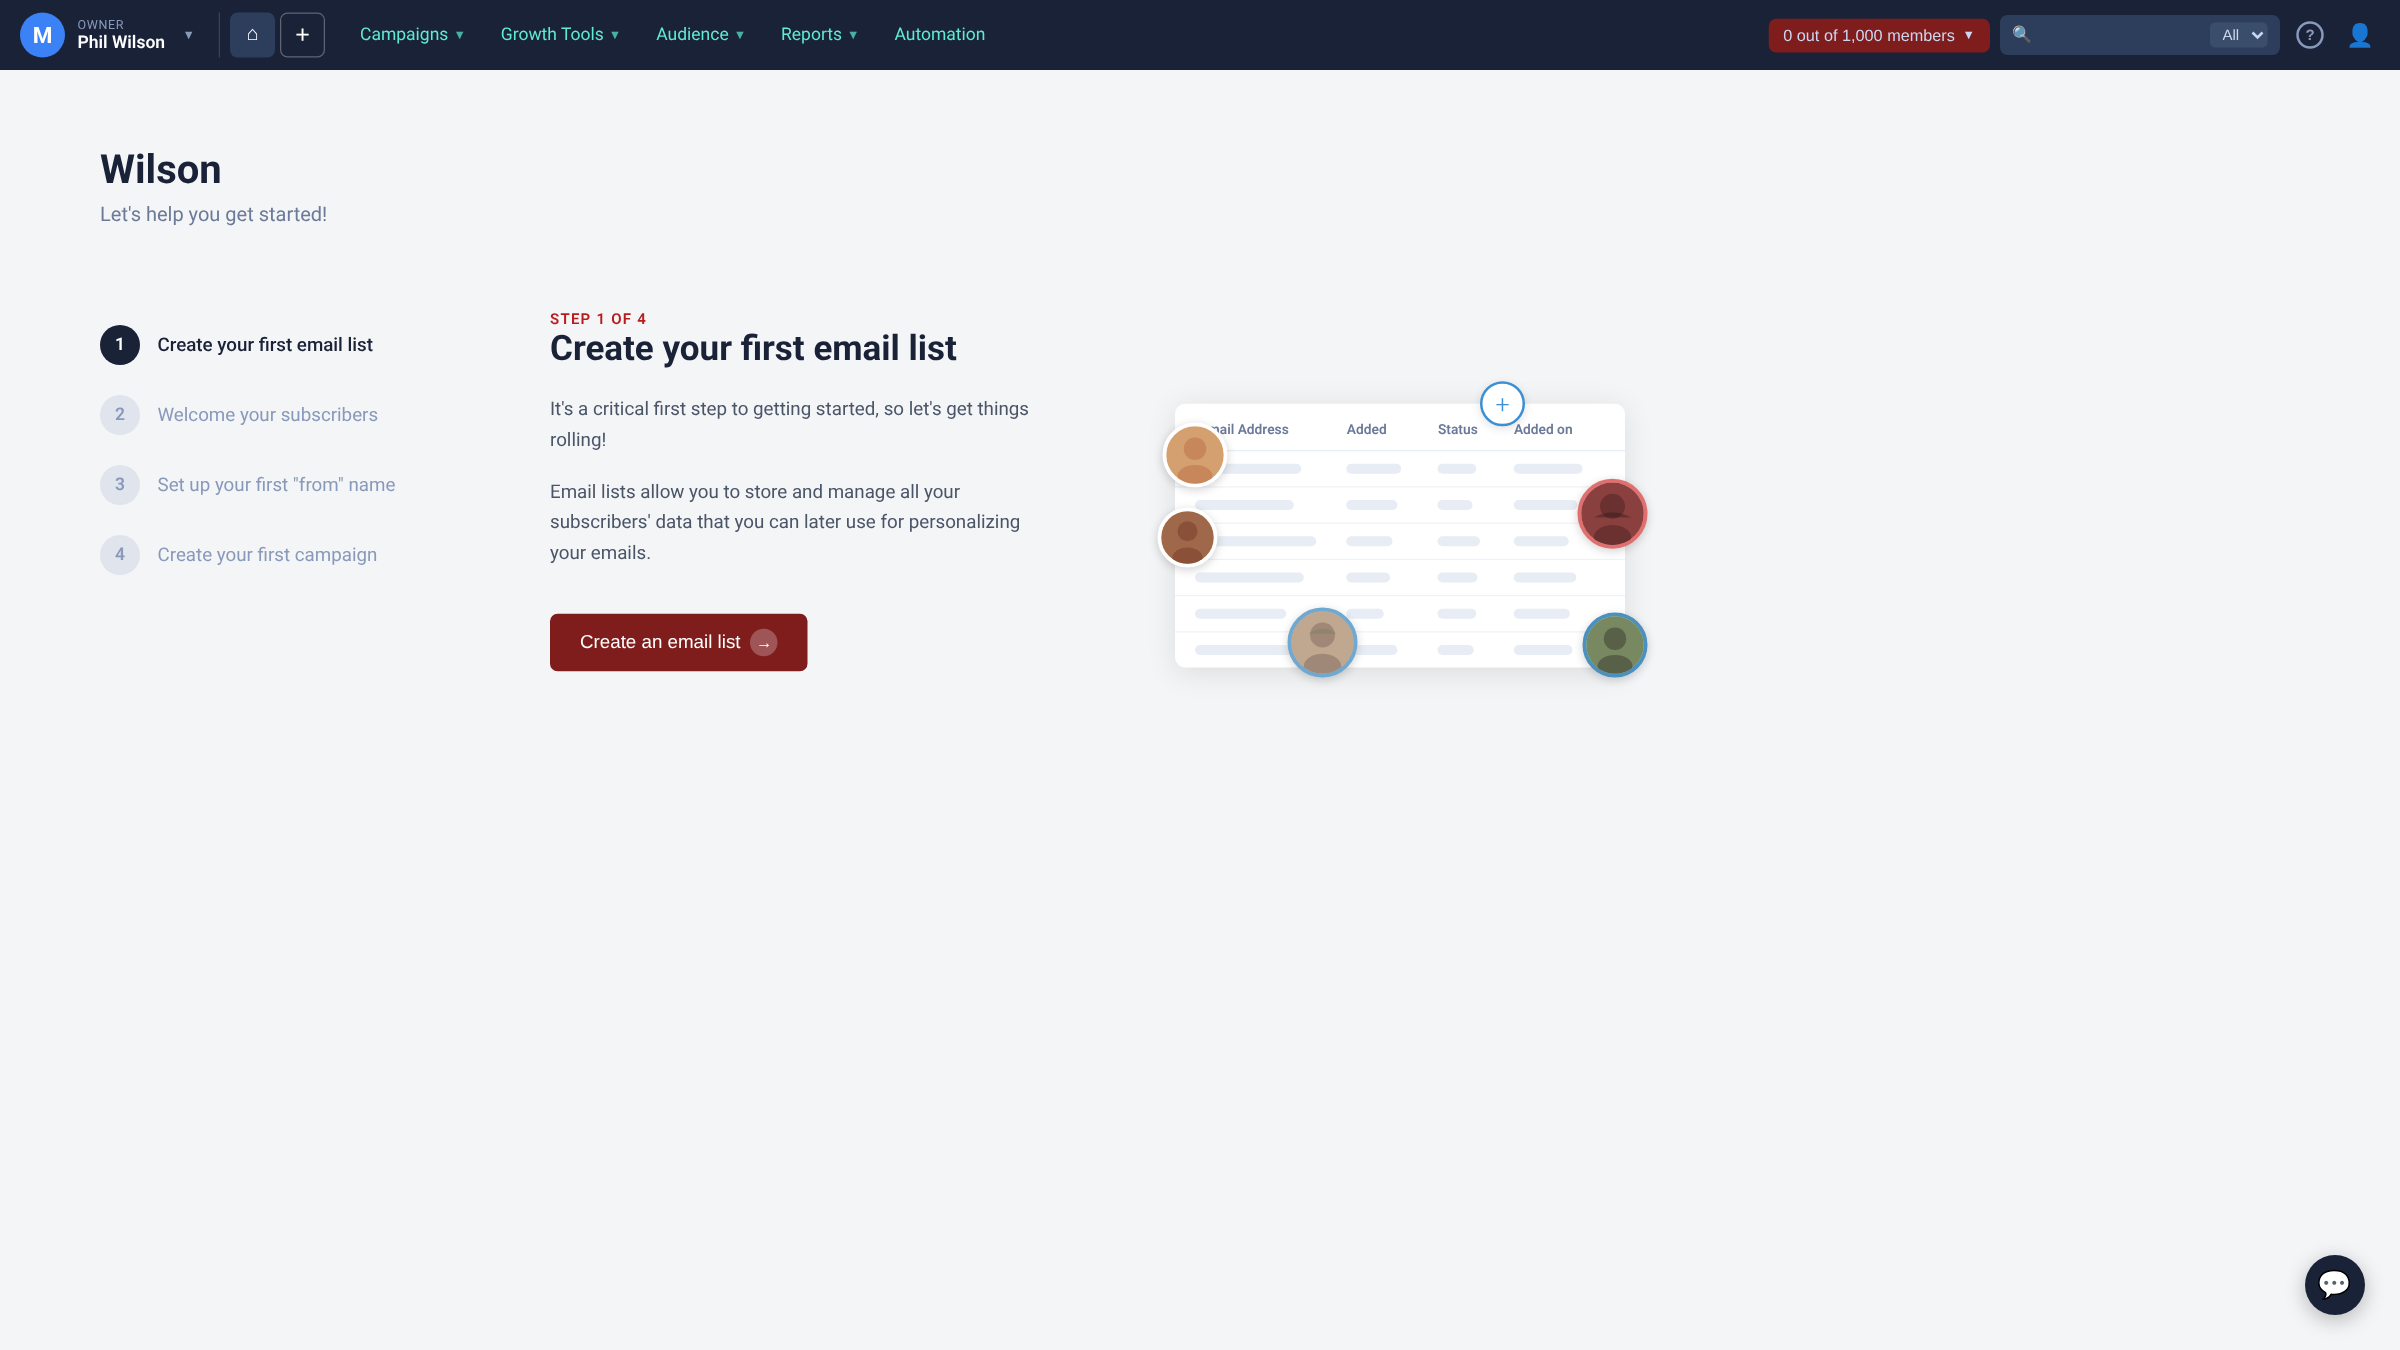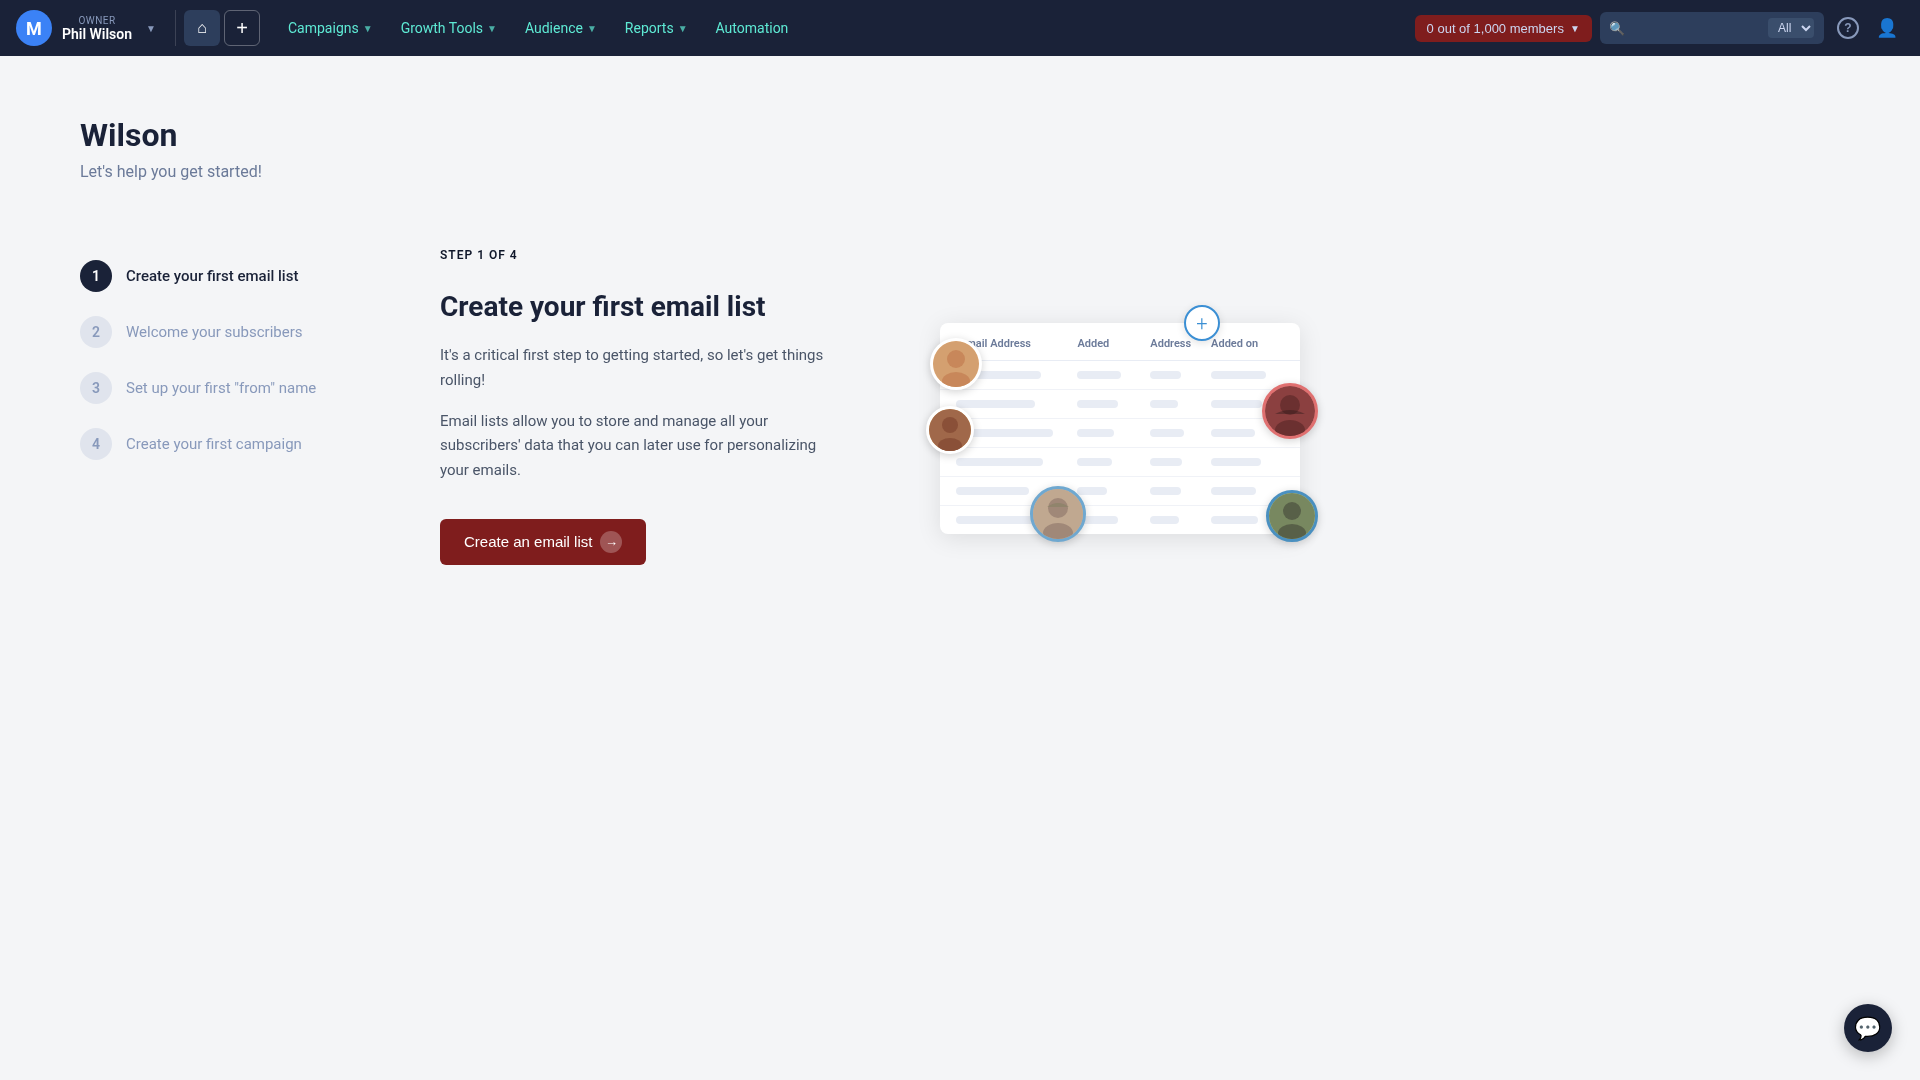--- a/index.html
+++ b/index.html
@@ -30,21 +30,21 @@
       background: #3b82f6;
       border-radius: 50%;
       display: flex;
       align-items: center;
       justify-content: center;
       font-size: 18px;
       color: white;
       font-weight: bold;
     }
     .brand-text { display: flex; flex-direction: column; }
-    .brand-owner { font-size: 10px; color: #8899bb; text-transform: uppercase; letter-spacing: 0.5px; text-align: center; }
+    .brand-owner { font-size: 10px; color: #8899bb; text-transform: uppercase; letter-spacing: 0.5px; }
     .brand-name { font-size: 14px; color: #fff; font-weight: 600; }
     .brand-chevron { color: #8899bb; font-size: 10px; margin-left: 4px; }
 
     .nav-home-btn {
       background: #2d3e5c;
       border: none;
       color: white;
       width: 36px;
       height: 36px;
       border-radius: 6px;
@@ -211,24 +211,24 @@
     }
 
     
     .content-area {
       flex: 1;
       max-width: 500px;
     }
     .step-indicator {
       font-size: 12px;
       font-weight: 600;
-      color: #0f172a;
+      color: #b91c1c;
       letter-spacing: 1px;
       text-transform: uppercase;
-      margin-bottom: 28px;
+      margin-bottom: 0;
     }
     .content-title {
       font-size: 28px;
       font-weight: 700;
       color: #1a2238;
       margin-bottom: 20px;
     }
     .content-body {
       font-size: 15px;
       color: #4a5568;
@@ -446,21 +446,21 @@
     </div>
 
     <div class="illustration-area">
       <div class="email-table-mockup">
 
         <div class="add-circle">+</div>
 
         <div class="table-header-row">
           <div class="table-header-cell">E-mail Address</div>
           <div class="table-header-cell">Added</div>
-          <div class="table-header-cell">Address</div>
+          <div class="table-header-cell">Status</div>
           <div class="table-header-cell">Added on</div>
         </div>
 
         <div class="table-row">
           <div class="table-cell-placeholder"></div>
           <div class="table-cell-placeholder" style="width:60%"></div>
           <div class="table-cell-placeholder" style="width:50%"></div>
           <div class="table-cell-placeholder" style="width:75%"></div>
         </div>
         <div class="table-row">

